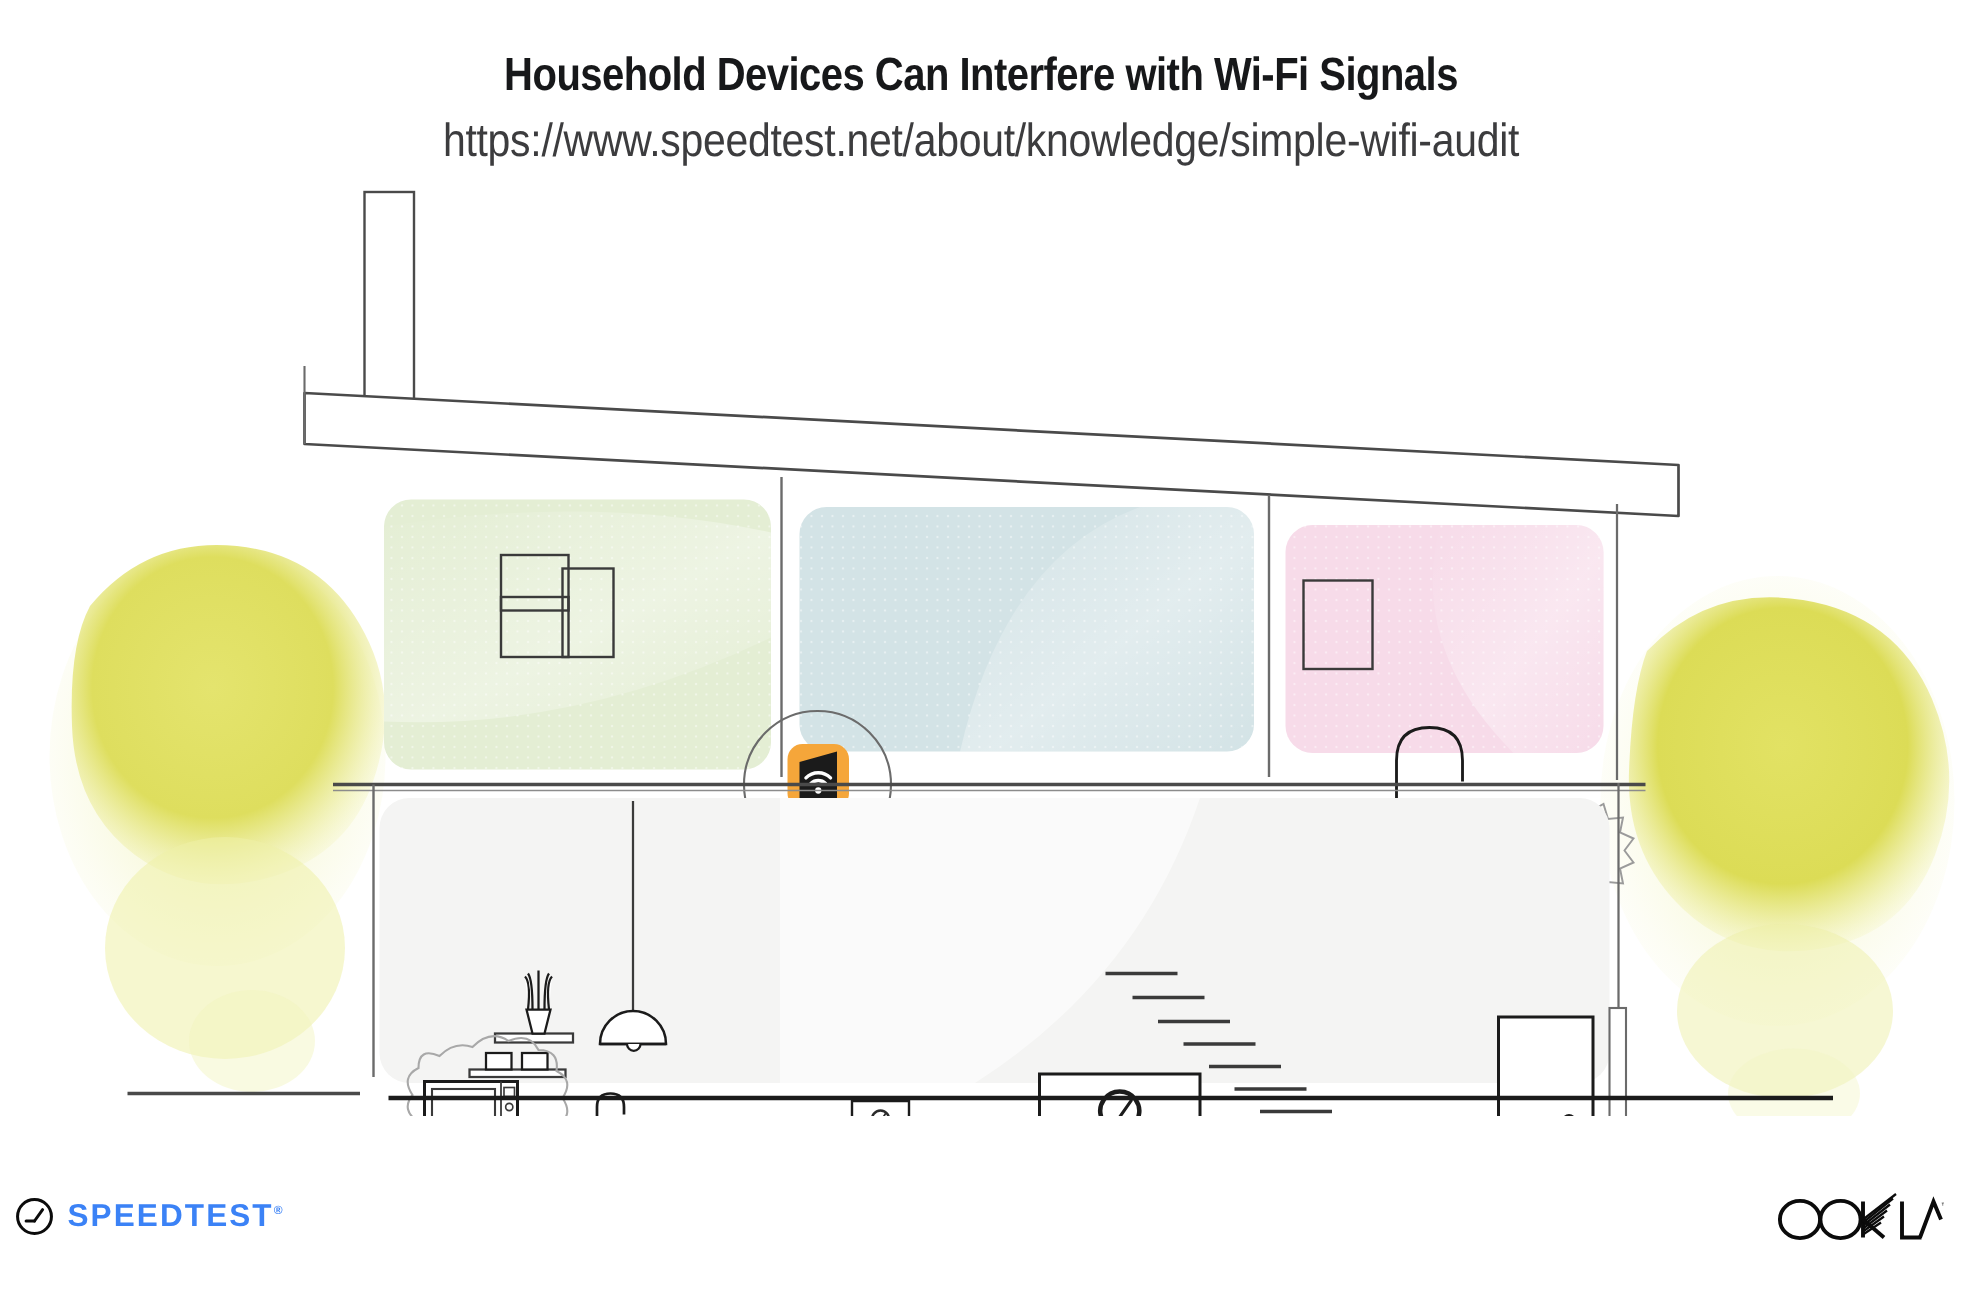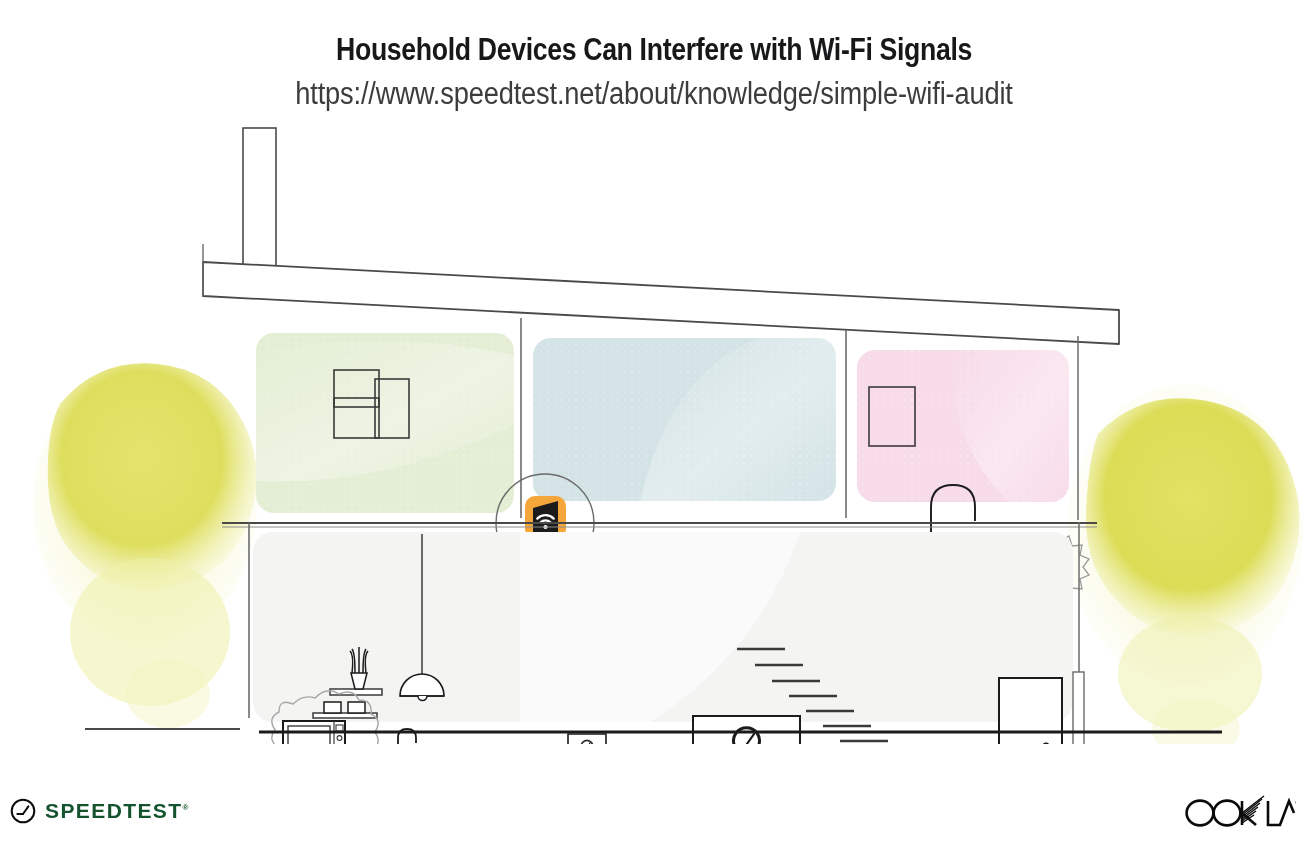--- a/index.html
+++ b/index.html
@@ -70,21 +70,21 @@
     left: 10px;
     top: 798px;
     display: flex;
     align-items: center;
     gap: 9px;
   }
   .footer-logo-left .wordmark {
     font-size: 21px;
     font-weight: bold;
     letter-spacing: 1.4px;
-    color: #14532d;
+    color: #3b82f6;
     position: relative;
   }
   .footer-logo-left .tm {
     font-size: 8px;
     vertical-align: super;
     letter-spacing: 0;
   }
   .footer-logo-right {
     position: absolute;
     right: 12px;

